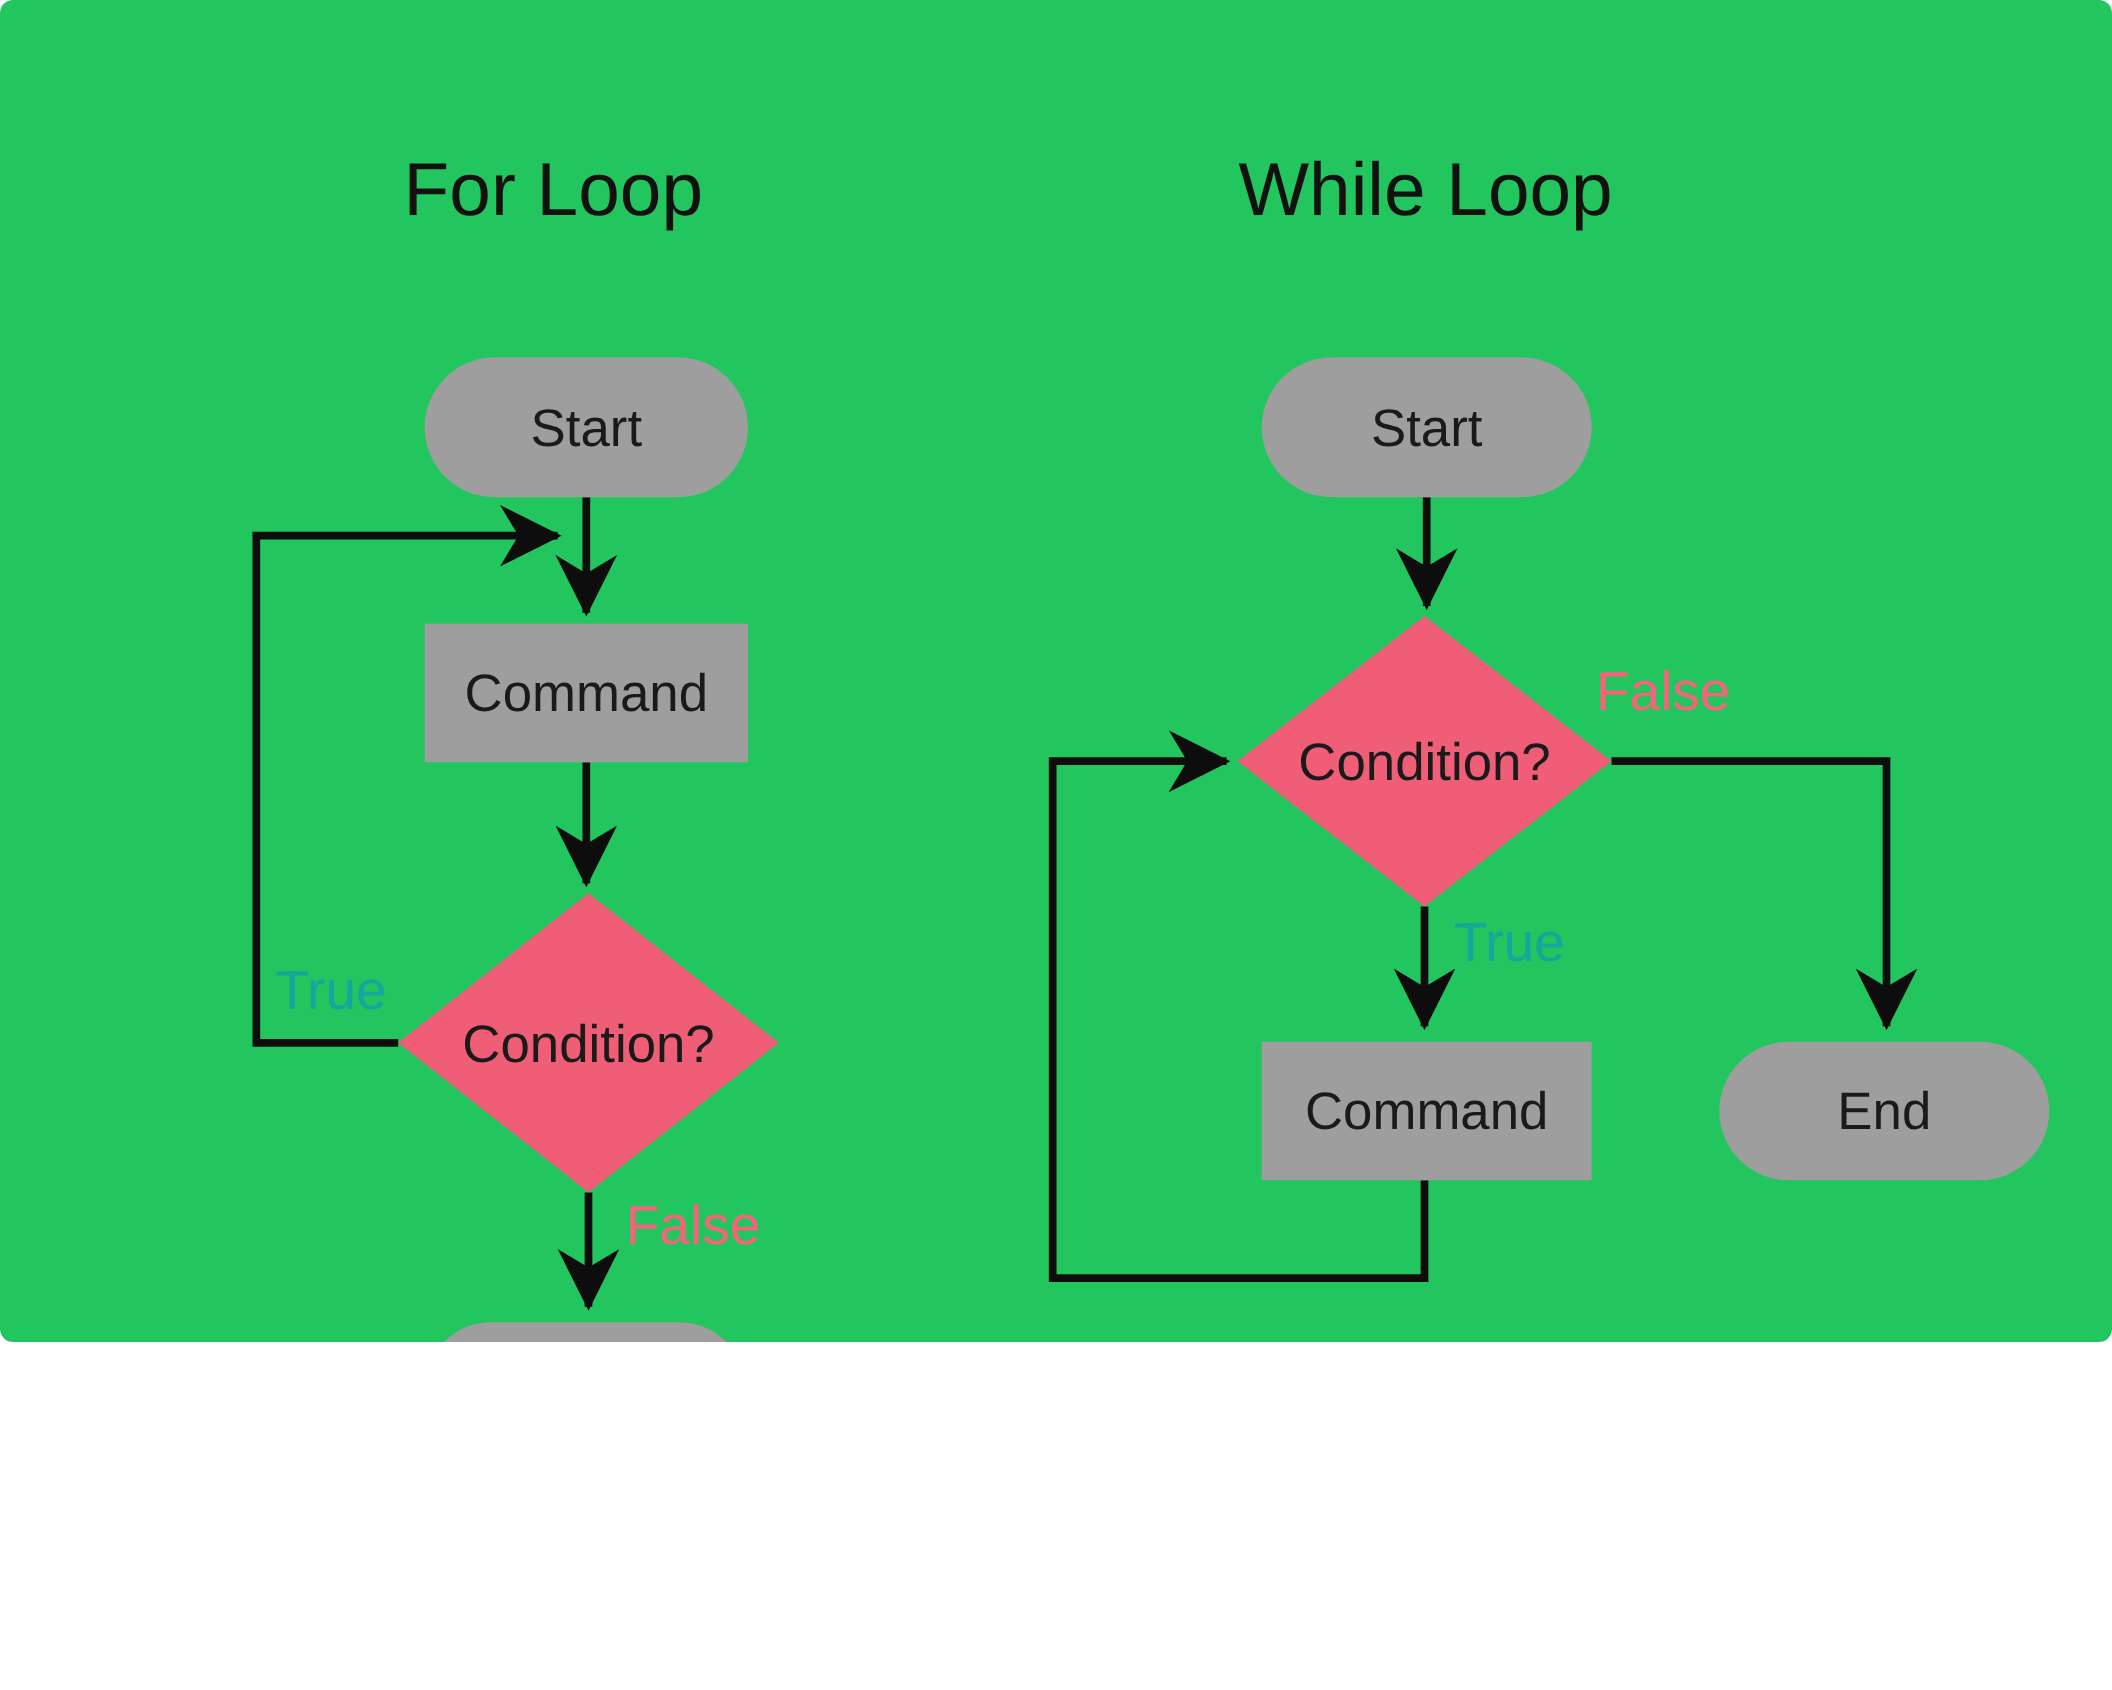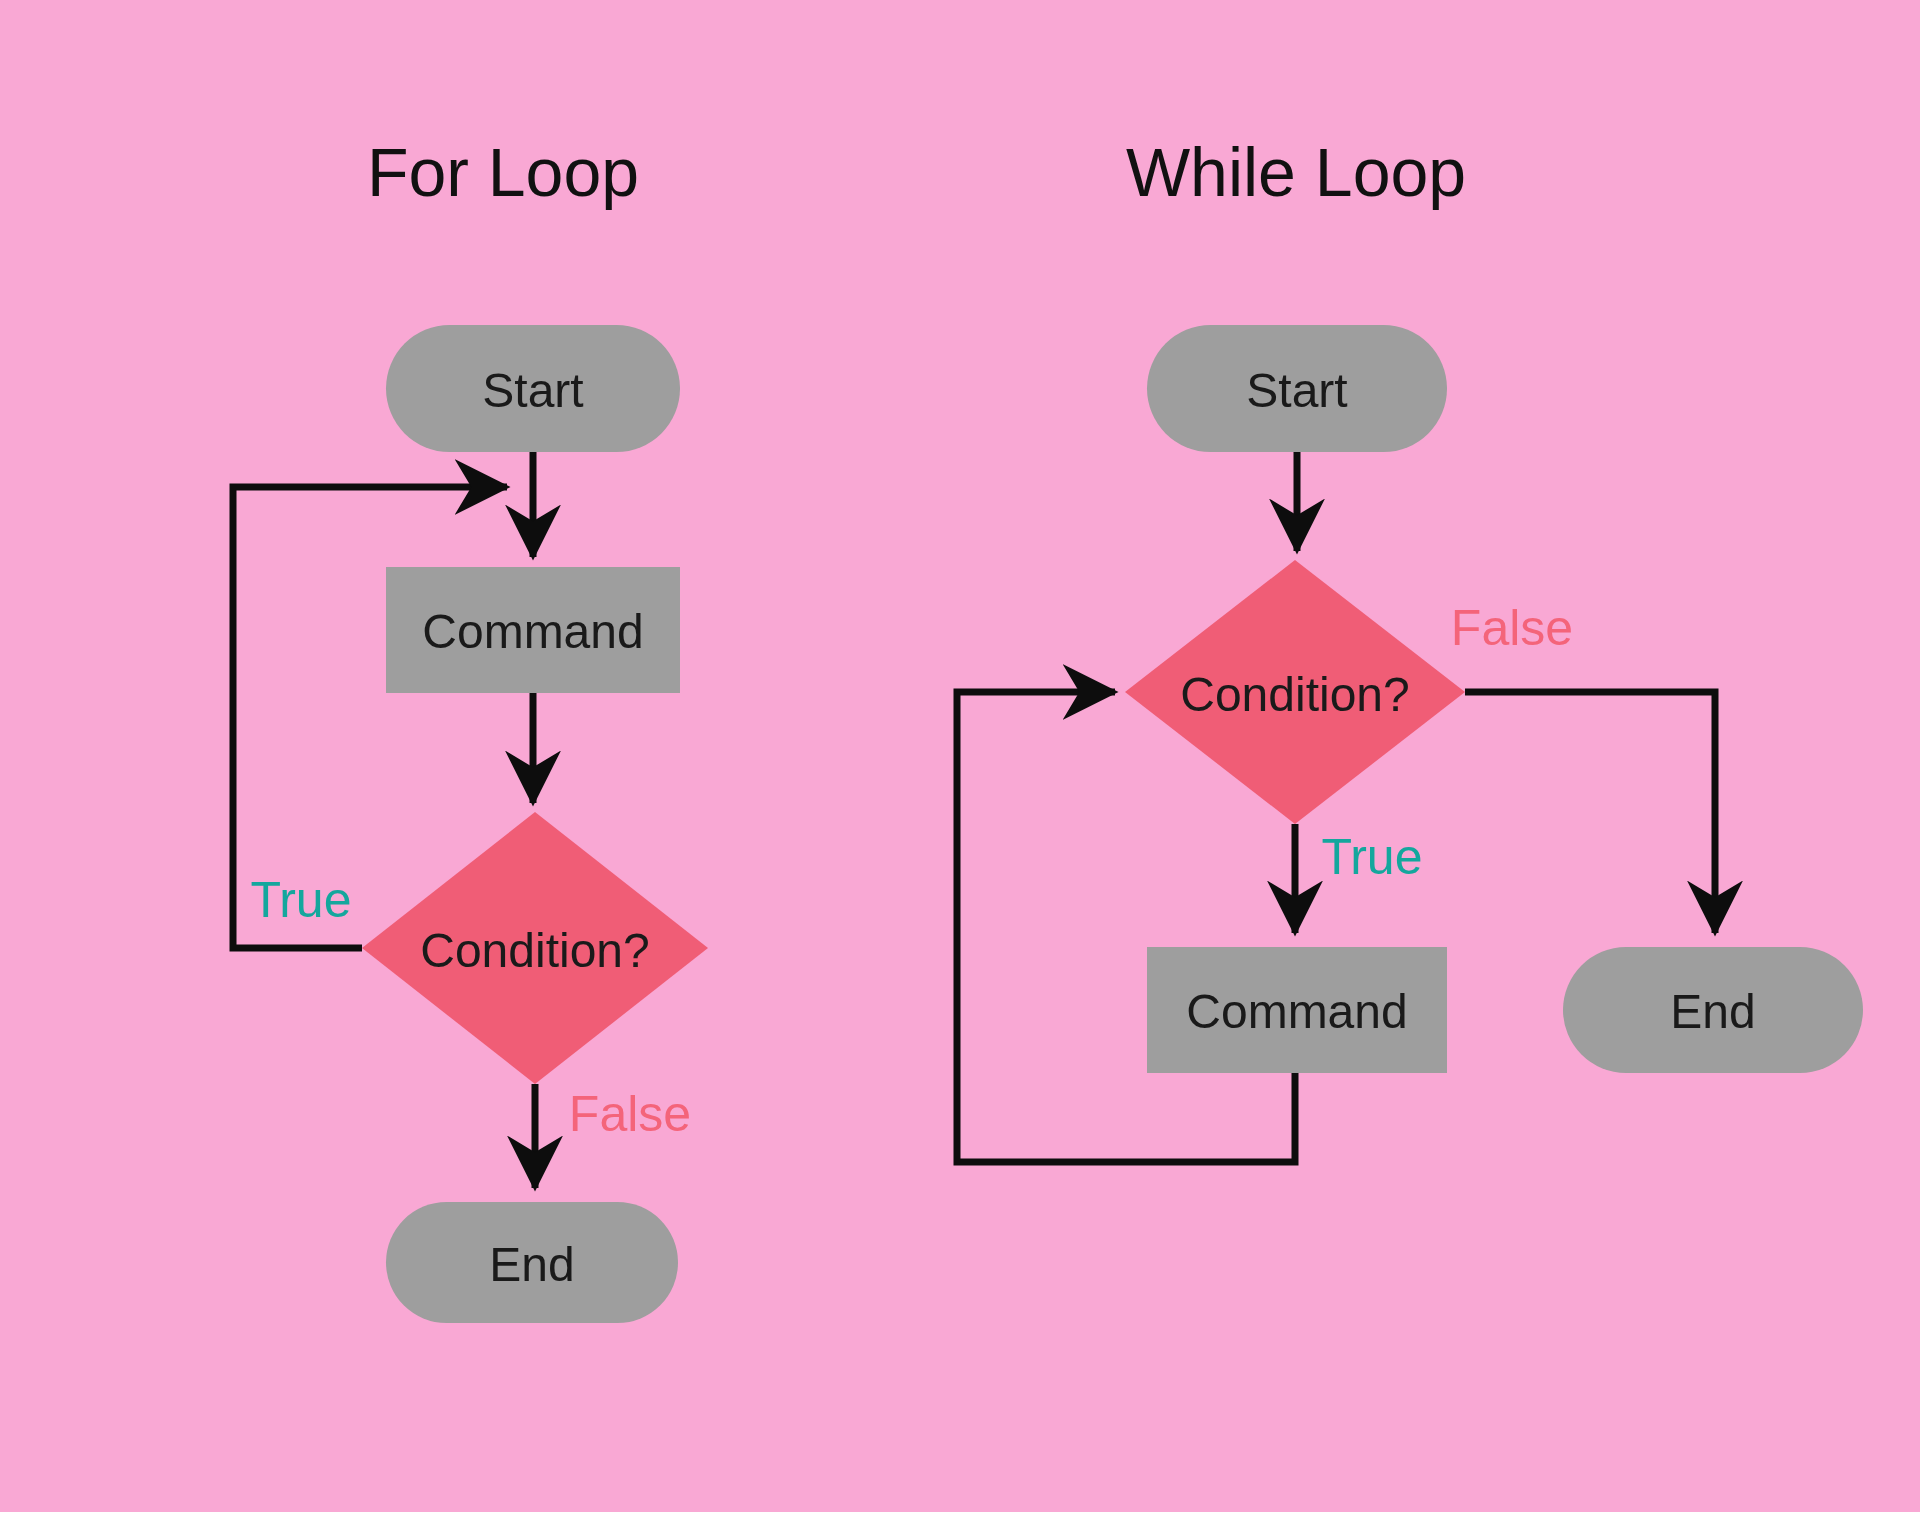--- a/index.html
+++ b/index.html
@@ -3,23 +3,24 @@
 <meta charset="utf-8">
 <style>
   html, body {
     margin: 0;
     padding: 0;
     background: #ffffff;
   }
   .canvas {
     position: relative;
     width: 1920px;
-    height: 1512px;
-    background: #f9a8d4;
+    height: 1220px;
+    background: #22c55e;
     font-family: "Liberation Sans", "DejaVu Sans", sans-serif;
+    border-radius: 12px;
   }
   svg { display: block; }
 
   .chart-title {
     font-size: 68px;
     fill: #111111;
     text-anchor: middle;
     dominant-baseline: central;
     font-family: "Liberation Sans", "DejaVu Sans", sans-serif;
   }

